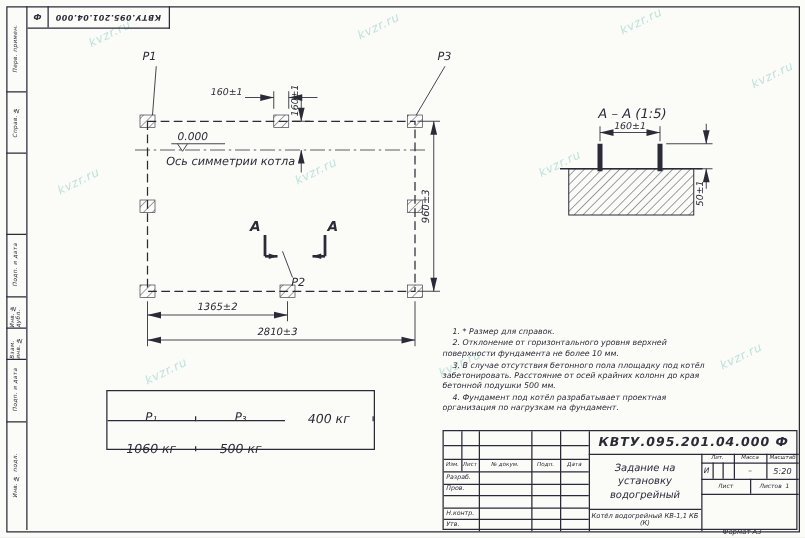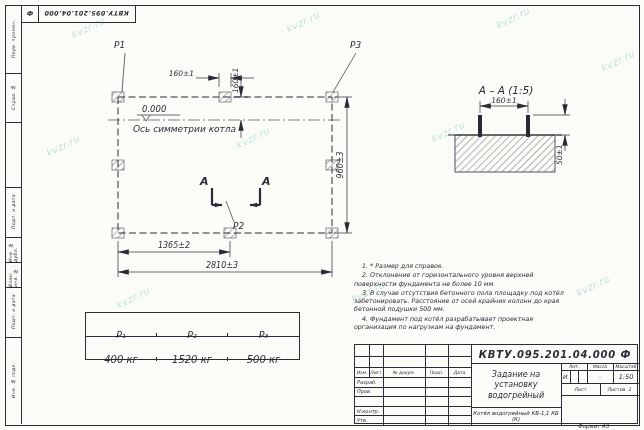--- a/index.html
+++ b/index.html
@@ -201,24 +201,23 @@
 
   <div id="notes">
     <div class="note">1. * Размер для справок.</div>
     <div class="note">2. Отклонение от горизонтального уровня верхней поверхности фундамента не более 10 мм.</div>
     <div class="note">3. В случае отсутствия бетонного пола площадку под котёл забетонировать. Расстояние от осей крайних колонн до края бетонной подушки 500 мм.</div>
     <div class="note">4. Фундамент под котёл разрабатывает проектная организация по нагрузкам на фундамент.</div>
   </div>
 
   <div id="loadtable">
     <div class="tc hdr">P₁</div>
-    <div class="tc hdr">P₂</div>
     <div class="tc hdr lastcol">P₃</div>
     <div class="tc val lastrow">400 кг</div>
-    <div class="tc val lastrow">1520 кг</div>
+    <div class="tc val lastrow">1060 кг</div>
     <div class="tc val lastrow lastcol">500 кг</div>
   </div>
 
   <div id="titleblock">
     <div class="in">
 
       <div class="ln v" style="left:116px;top:0;height:80px;border-left-width:1.3px;"></div>
       <div class="ln v" style="left:206px;top:18px;height:62px;border-left-width:1.3px;"></div>
       <div class="ln h" style="left:116px;top:18px;width:168px;border-top-width:1.3px;"></div>
       <div class="ln h" style="left:0;top:11px;width:116px;"></div>
@@ -261,21 +260,21 @@
         <div>водогрейный</div>
       </div>
 
       <div class="cell" style="left:116px;top:62px;width:90px;height:18px;font-size:5.4px;text-align:center;padding:0 2px;box-sizing:border-box;">Котёл водогрейный КВ-1,1 КБ (К)</div>
 
       <div class="cell" style="left:206px;top:18px;width:26px;height:7px;font-size:4.4px;">Лит.</div>
       <div class="cell" style="left:232px;top:18px;width:26px;height:7px;font-size:4.4px;">Масса</div>
       <div class="cell" style="left:258px;top:18px;width:26px;height:7px;font-size:4.4px;">Масштаб</div>
       <div class="cell" style="left:206px;top:25px;width:8.7px;height:13px;font-size:6px;">И</div>
       <div class="cell" style="left:232px;top:25px;width:26px;height:13px;font-size:6px;">–</div>
-      <div class="cell" style="left:258px;top:25px;width:26px;height:13px;font-size:6.5px;">1:50</div>
+      <div class="cell" style="left:258px;top:25px;width:26px;height:13px;font-size:6.5px;">5:20</div>
 
       <div class="cell" style="left:206px;top:38px;width:39px;height:12px;font-size:4.8px;">Лист</div>
       <div class="cell" style="left:245px;top:38px;width:39px;height:12px;font-size:4.8px;gap:3px;">
         <span>Листов</span>
         <span>1</span>
       </div>
 
       <div class="abs" style="left:206px;top:50px;width:78px;height:30px;margin-top:33px;">
         <div class="logo-row">
           <svg width="15" height="15">

